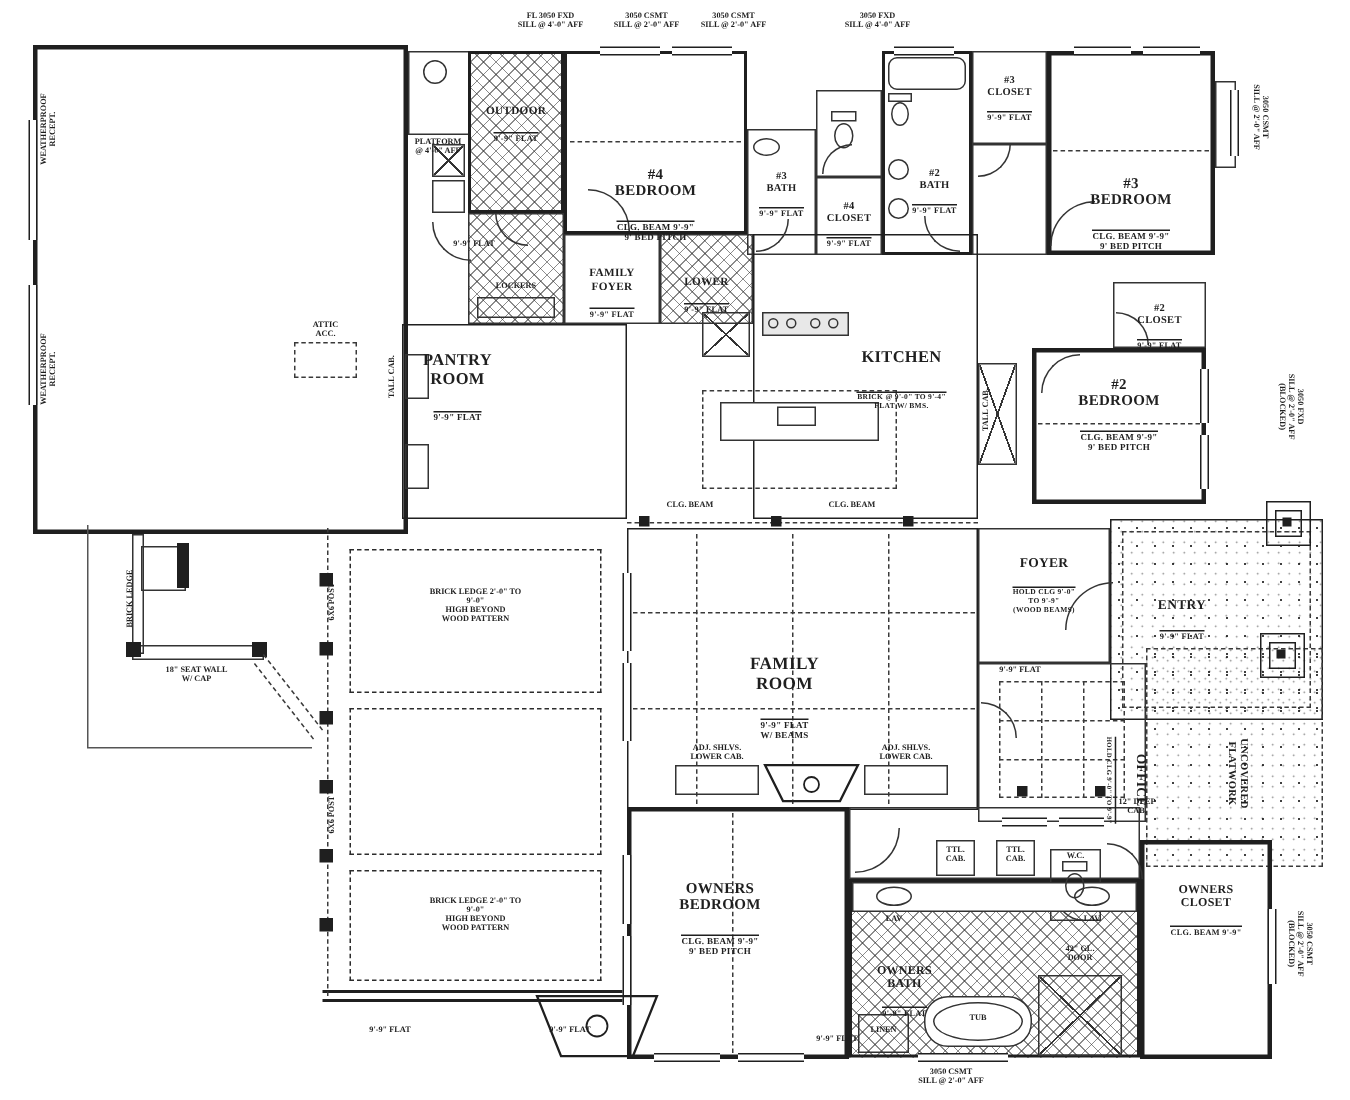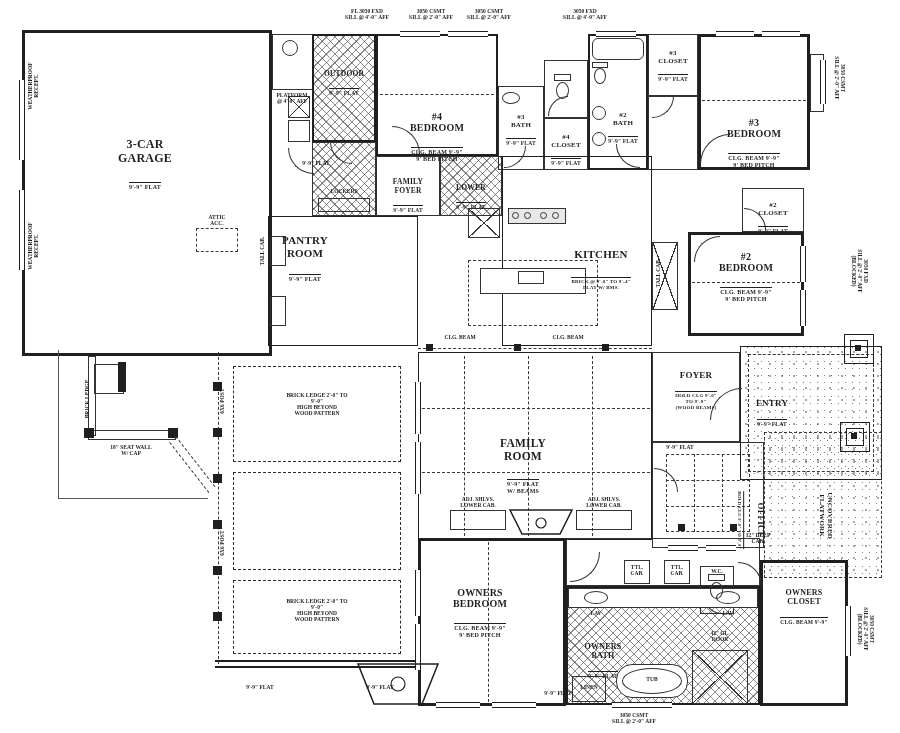--- a/index.html
+++ b/index.html
@@ -231,25 +231,20 @@
   <div class="a dh" style="left:170px;top:442px;width:64px;transform:rotate(52deg);transform-origin:left top;"></div>
   <div class="a" style="left:58px;top:350px;width:1px;height:148px;background:#555;"></div>
   <div class="a" style="left:58px;top:498px;width:150px;height:1px;background:#555;"></div>
   <div class="a blk" style="left:213px;top:382px;width:9px;height:9px;"></div>
   <div class="a blk" style="left:213px;top:428px;width:9px;height:9px;"></div>
   <div class="a blk" style="left:213px;top:474px;width:9px;height:9px;"></div>
   <div class="a blk" style="left:213px;top:520px;width:9px;height:9px;"></div>
   <div class="a blk" style="left:213px;top:566px;width:9px;height:9px;"></div>
   <div class="a blk" style="left:213px;top:612px;width:9px;height:9px;"></div>
 
-  <div class="a lbl" style="left:75px;top:125px;width:140px;font-size:12px;">
-    <span>3-CAR
-GARAGE</span>
-    <span class="ovl t6">9'-9" FLAT</span>
-  </div>
   <div class="a lbl" style="left:312px;top:62px;width:64px;font-size:7.5px;">
     <span>OUTDOOR</span>
     <span class="ovl t6" style="font-size:5.5px">9'-9" FLAT</span>
   </div>
   <div class="a lbl" style="left:384px;top:100px;width:106px;">
     <span>#4
 BEDROOM</span>
     <span class="ovl t6">CLG. BEAM 9'-9"</span>
     <span class="t6">9' BED PITCH</span>
   </div>
@@ -286,21 +281,21 @@
   </div>
   <div class="a lbl" style="left:440px;top:176px;width:62px;font-size:7.5px;">
     <span>LOWER</span>
     <span class="ovl t6" style="font-size:5.5px">9'-9" FLAT</span>
   </div>
   <div class="a lbl" style="left:250px;top:222px;width:110px;font-size:11px;">
     <span>PANTRY
 ROOM</span>
     <span class="ovl t6">9'-9" FLAT</span>
   </div>
-  <div class="a lbl" style="left:556px;top:236px;width:90px;font-size:11px;">
+  <div class="a lbl" style="left:556px;top:220px;width:90px;font-size:11px;">
     <span>KITCHEN</span>
     <span class="ovl t6" style="font-size:5px">BRICK @ 9'-0" TO 9'-4"</span>
     <span class="t6" style="font-size:5px">FLAT W/ BMS.</span>
   </div>
   <div class="a lbl" style="left:692px;top:240px;width:108px;">
     <span>#2
 BEDROOM</span>
     <span class="ovl t6">CLG. BEAM 9'-9"</span>
     <span class="t6">9' BED PITCH</span>
   </div>
@@ -308,21 +303,21 @@
     <span>#2
 CLOSET</span>
     <span class="ovl t6" style="font-size:5.5px">9'-9" FLAT</span>
   </div>
   <div class="a lbl" style="left:654px;top:360px;width:84px;font-size:9px;">
     <span>FOYER</span>
     <span class="ovl t6" style="font-size:5px">HOLD CLG 9'-0"
 TO 9'-9"
 (WOOD BEAMS)</span>
   </div>
-  <div class="a lbl" style="left:732px;top:388px;width:80px;font-size:9px;">
+  <div class="a lbl" style="left:748px;top:388px;width:80px;font-size:9px;">
     <span>ENTRY</span>
     <span class="ovl t6" style="font-size:5.5px">9'-9" FLAT</span>
   </div>
   <div class="a lbl" style="left:478px;top:424px;width:90px;font-size:11.5px;">
     <span>FAMILY
 ROOM</span>
     <span class="ovl t6">9'-9" FLAT</span>
     <span class="t6">W/ BEAMS</span>
   </div>
   <div class="a lbl rot90" style="left:716px;top:500px;width:80px;font-size:9px;">

